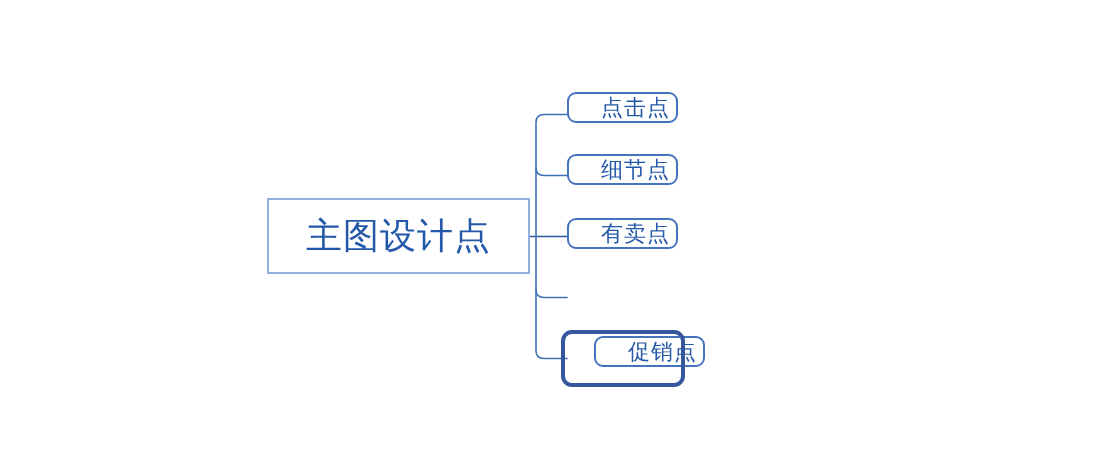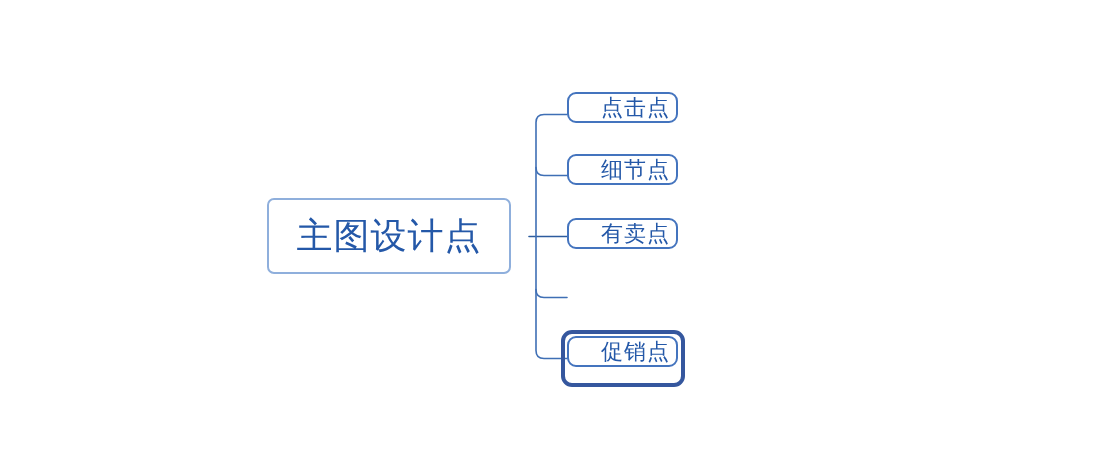--- a/index.html
+++ b/index.html
@@ -39,40 +39,40 @@
     align-items:center;
     justify-content:center;
     box-sizing:border-box;
     background:#fff;
     color:var(--text);
     cursor:default;
     user-select:none;
   }
   .root-node{
     left:267px;top:198px;
-    width:244px;height:76px;
+    width:263px;height:76px;
     border:2px solid var(--root-border);
-    border-radius:7px;
+    border-radius:0;
     font-size:36px;
     letter-spacing:1px;
   }
   .child-node{
     left:567px;
     width:111px;height:31px;
     border:2px solid var(--child-border);
     border-radius:9px;
     font-size:22px;
     letter-spacing:1px;
     padding-left:26px;
   }
   .c1{top:92px;}
   .c2{top:143px;margin-top:11px;}
   .c3{top:218px;}
   .c4{top:275px;}
-  .c5{top:336px;}
+  .c5{top:336px;margin-left:27px;}
   .selection-ring{
     position:absolute;
     left:561px;top:330px;
     width:124px;height:57px;
     box-sizing:border-box;
     border:4px solid var(--selection-ring);
     border-radius:11px;
     pointer-events:none;
   }
 </style>

